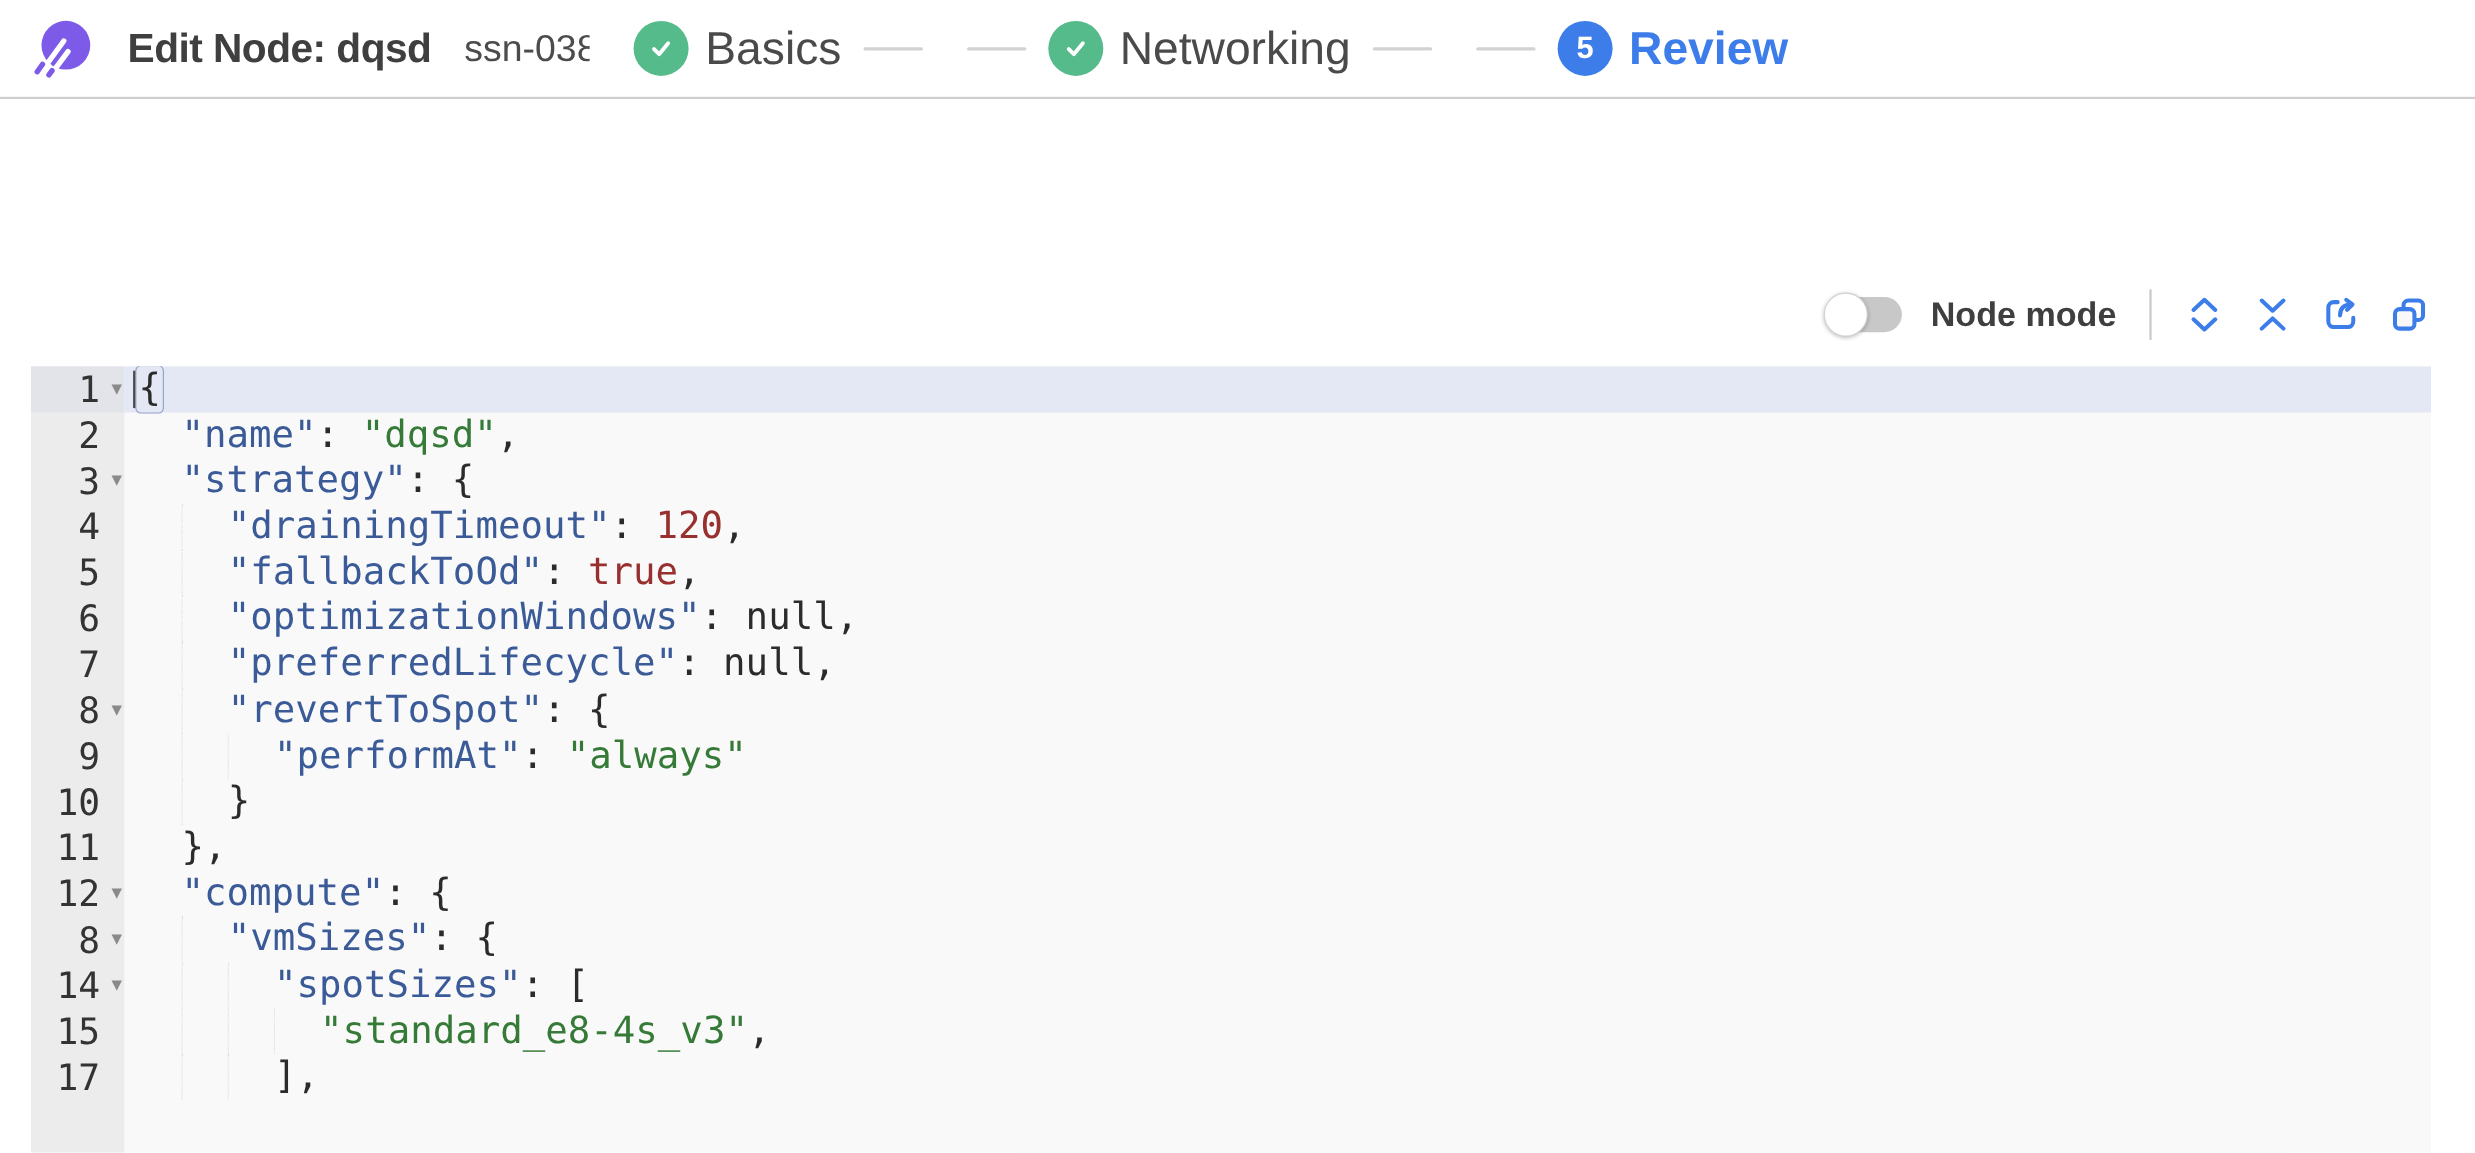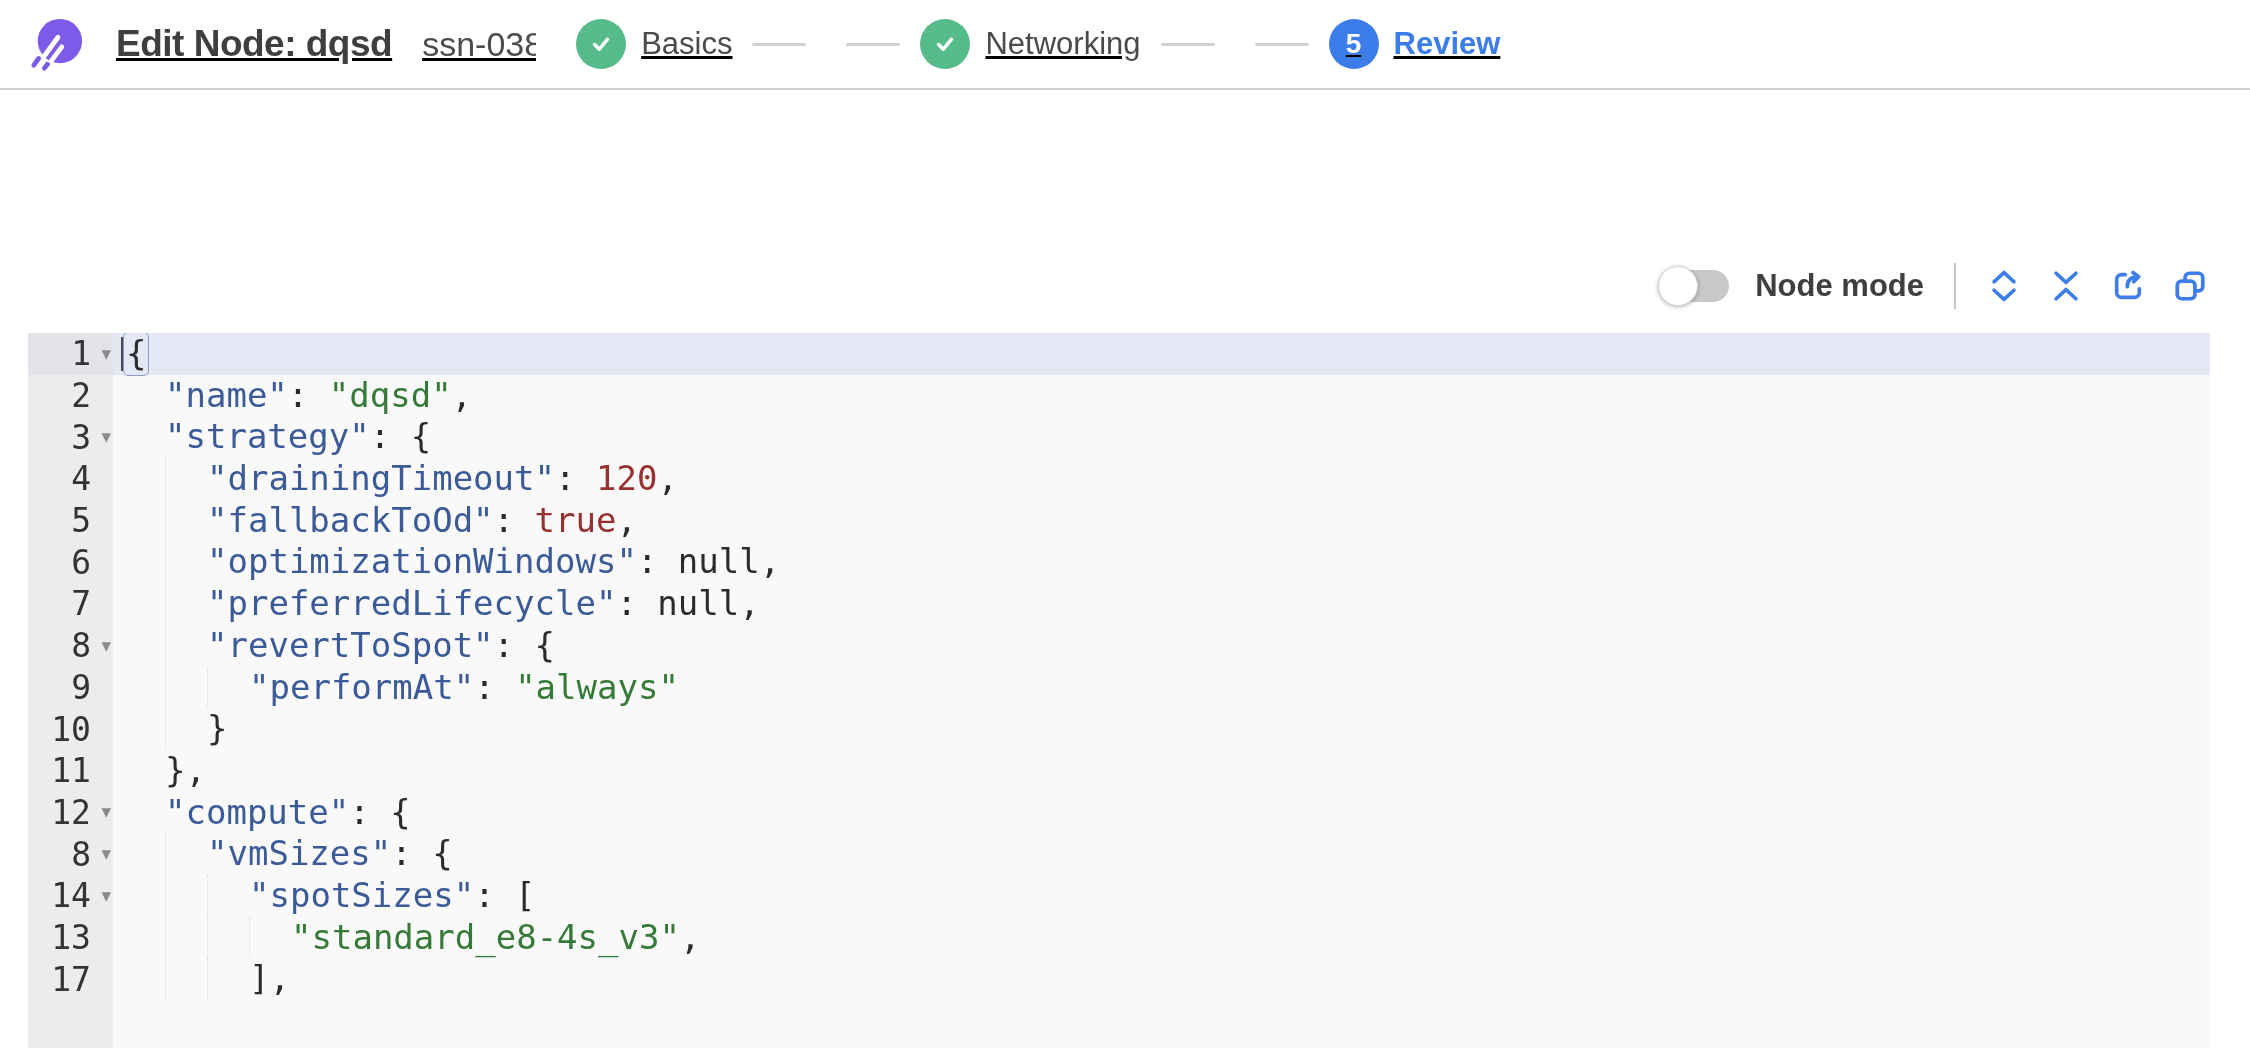--- a/index.html
+++ b/index.html
@@ -4,38 +4,38 @@
 <style>
   :root{
     --accent-blue:#3c7de9; --success-green:#56bb8b; --logo-purple:#7d5be8;
     --header-text:#3f3f3f; --code-key:#3a5a98; --code-string:#367a37;
     --code-number:#97302e; --code-plain:#2b2b2b; --editor-bg:#f9f9f9;
     --gutter-bg:#ececec; --active-line-bg:#e4e8f4;
   }
   *{margin:0;padding:0;box-sizing:border-box;}
   html,body{width:2250px;height:1048px;overflow:hidden;background:#fff;
     font-family:"Liberation Sans","DejaVu Sans",sans-serif;}
-  .page{position:relative;width:2250px;height:1048px;background:#fff;text-decoration:underline;}
+  .page{position:relative;width:2250px;height:1048px;background:#fff;}
 
   
   header{display:flex;align-items:center;height:90px;padding:0 24px 0 30px;
     border-bottom:2px solid #cfcfcf;background:#fff;}
   .logo{width:54px;height:54px;flex:0 0 auto;}
   .title{font-size:37px;font-weight:bold;color:var(--header-text);margin-left:32px;
     letter-spacing:-0.5px;white-space:nowrap;}
   .subtitle{font-size:34px;color:#4c4c4c;margin-left:30px;width:114px;overflow:hidden;
     white-space:nowrap;flex:0 0 auto;}
   .steps{display:flex;align-items:center;margin-left:40px;white-space:nowrap;}
   .step{display:flex;align-items:center;cursor:default;}
   .step-badge{width:50px;height:50px;border-radius:50%;display:flex;align-items:center;
     justify-content:center;flex:0 0 auto;}
   .step-badge.done{background:var(--success-green);}
   .step-badge.done svg{width:28px;height:28px;}
   .step-badge.active{background:var(--accent-blue);color:#fff;font-size:28px;font-weight:bold;}
-  .step-label{font-size:31px;color:#4a4a4a;margin-left:15px;}
+  .step-label{font-size:42px;color:#4a4a4a;margin-left:15px;}
   .step-label.active{color:var(--accent-blue);font-weight:600;}
   .connector{width:54px;height:3px;border-radius:2px;background:#d2d2d2;margin:0 20px;}
 
   
   .viewas{position:absolute;top:150px;left:35px;display:flex;align-items:center;}
   .viewas-label{font-size:27px;font-weight:bold;color:var(--header-text);margin-right:40px;}
   .seg{display:flex;}
   .seg-btn{height:50px;background:#fff;font-family:inherit;font-size:26px;font-weight:bold;
     display:flex;align-items:center;justify-content:center;cursor:pointer;}
   .seg-btn.plain{width:137px;border:2px solid #b9b9b9;border-radius:4px 0 0 4px;color:#4a4a4a;}
@@ -286,21 +286,21 @@
           <span class="fold">▾</span>
         </div>
         <div class="code">
           <span class="guide" style="left: 52px;"></span>
           <span class="guide" style="left: 94px;"></span>
           <span class="codetext" style="padding-left: 136px;"><span class="tk-key">"spotSizes"</span><span class="tk-plain">: [</span></span>
         </div>
       </div>
       <div class="row">
         <div class="gutter-cell">
-          <span class="lnum">13</span>
+          <span class="lnum">15</span>
         </div>
         <div class="code">
           <span class="guide" style="left: 52px;"></span>
           <span class="guide" style="left: 94px;"></span>
           <span class="guide" style="left: 136px;"></span>
           <span class="codetext" style="padding-left: 178px;"><span class="tk-string">"standard_e8-4s_v3"</span><span class="tk-plain">,</span></span>
         </div>
       </div>
       <div class="row">
         <div class="gutter-cell">

